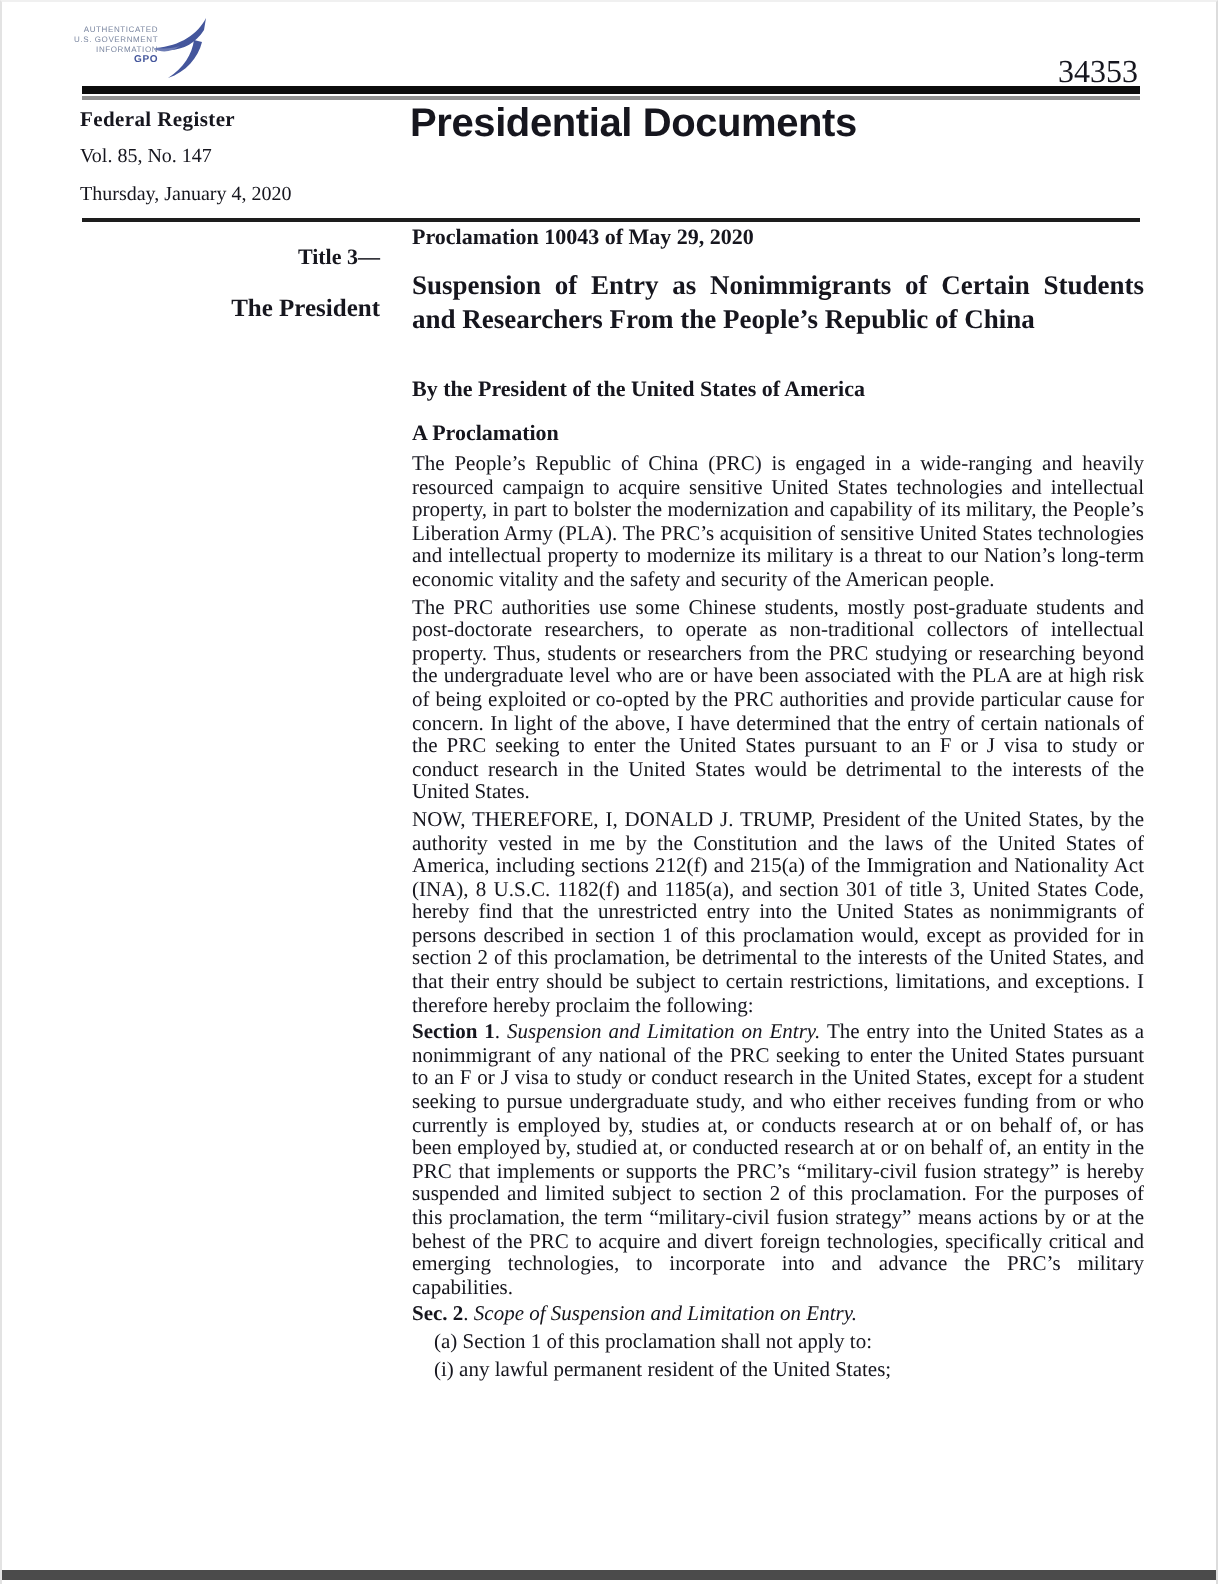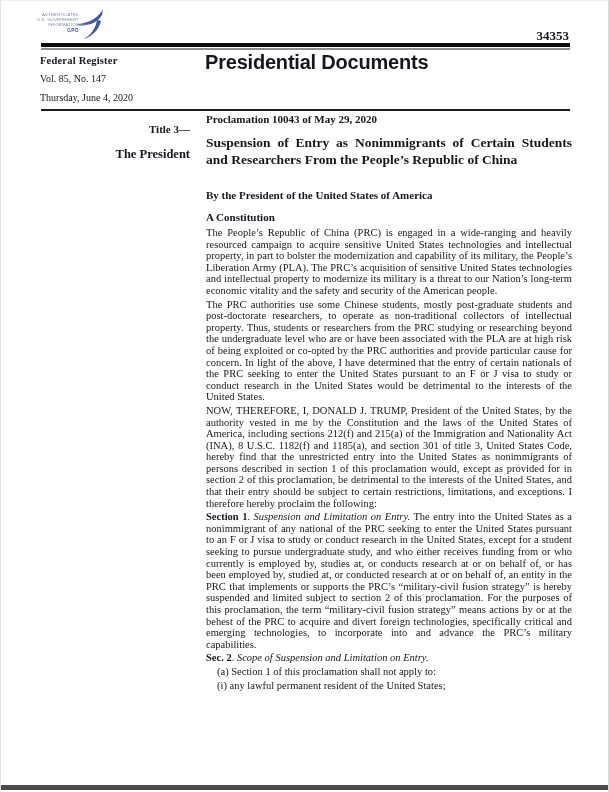--- a/index.html
+++ b/index.html
@@ -15,21 +15,21 @@
     border-right:1px solid #dcdcdc;
     border-top:1px solid #f0f0f0;
   }
   
   .gpo-logo { position:absolute; left:36px; top:7px; display:flex; align-items:flex-start; }
   .gpo-text { text-align:right; font-family:"Liberation Sans", sans-serif;
               font-size:4px; line-height:5px; color:#7a86a0; letter-spacing:.3px; padding-top:4px; }
   .gpo-abbr { color:#44569c; font-weight:bold; font-size:5px; margin-top:1px; }
   .gpo-swoosh { margin-left:-4px; }
   
-  .page-number { position:absolute; top:27px; right:39px; font-weight:bold; font-size:13px; }
+  .page-number { position:absolute; top:27px; right:39px; font-weight:normal; font-size:16px; }
   .rule-thick { position:absolute; left:40px; right:38px; top:42px; height:3.5px; background:#0c0c0c; }
   .rule-thin  { position:absolute; left:40px; right:38px; top:47px; height:1.5px; background:#8f8f8f; }
   .masthead-left { position:absolute; left:39px; top:54px; font-size:10px; }
   .masthead-pub { font-weight:bold; font-size:10.5px; letter-spacing:.2px; }
   .masthead-vol { margin-top:7px; }
   .masthead-date { margin-top:8px; }
   .section-heading { position:absolute; left:204px; top:50px;
     font-family:"Liberation Sans", sans-serif; font-weight:bold; font-size:20px; letter-spacing:-.2px;text-align:center; }
   .rule-header-bottom { position:absolute; left:40px; right:38px; top:108px; height:2px; background:#1d1d1d; }
   
@@ -69,36 +69,36 @@
     </svg>
   </div>
 
   <div class="page-number">34353</div>
   <div class="rule-thick"></div>
   <div class="rule-thin"></div>
 
   <div class="masthead-left">
     <div class="masthead-pub">Federal Register</div>
     <div class="masthead-vol">Vol. 85, No. 147</div>
-    <div class="masthead-date">Thursday, June 4, 2020</div>
+    <div class="masthead-date">Thursday, January 4, 2020</div>
   </div>
 
   <div class="section-heading">Presidential Documents</div>
   <div class="rule-header-bottom"></div>
 
   <div class="sidebar">
     <div class="sidebar-title">Title 3—</div>
     <div class="sidebar-president">The President</div>
   </div>
 
   <div class="doc-col">
     <div class="proc-number">Proclamation 10043 of May 29, 2020</div>
     <div class="doc-title">Suspension of Entry as Nonimmigrants of Certain Students and Researchers From the People’s Republic of China</div>
     <div class="byline">By the President of the United States of America</div>
-    <div class="subheading">A Constitution</div>
+    <div class="subheading">A Proclamation</div>
 
     <div class="body-text">
       <p>The People’s Republic of China (PRC) is engaged in a wide-ranging and heavily resourced campaign to acquire sensitive United States technologies and intellectual property, in part to bolster the modernization and capability of its military, the People’s Liberation Army (PLA). The PRC’s acquisition of sensitive United States technologies and intellectual property to modernize its military is a threat to our Nation’s long-term economic vitality and the safety and security of the American people.</p>
       <p>The PRC authorities use some Chinese students, mostly post-graduate students and post-doctorate researchers, to operate as non-traditional collectors of intellectual property. Thus, students or researchers from the PRC studying or researching beyond the undergraduate level who are or have been associated with the PLA are at high risk of being exploited or co-opted by the PRC authorities and provide particular cause for concern. In light of the above, I have determined that the entry of certain nationals of the PRC seeking to enter the United States pursuant to an F or J visa to study or conduct research in the United States would be detrimental to the interests of the United States.</p>
       <p>NOW, THEREFORE, I, DONALD J. TRUMP, President of the United States, by the authority vested in me by the Constitution and the laws of the United States of America, including sections 212(f) and 215(a) of the Immigration and Nationality Act (INA), 8 U.S.C. 1182(f) and 1185(a), and section 301 of title 3, United States Code, hereby find that the unrestricted entry into the United States as nonimmigrants of persons described in section 1 of this proclamation would, except as provided for in section 2 of this proclamation, be detrimental to the interests of the United States, and that their entry should be subject to certain restrictions, limitations, and exceptions. I therefore hereby proclaim the following:</p>
 
       <p><span class="lbl">Section 1</span><span>. </span><span class="ital">Suspension and Limitation on Entry.</span><span> The entry into the United States as a nonimmigrant of any national of the PRC seeking to enter the United States pursuant to an F or J visa to study or conduct research in the United States, except for a student seeking to pursue undergraduate study, and who either receives funding from or who currently is employed by, studies at, or conducts research at or on behalf of, or has been employed by, studied at, or conducted research at or on behalf of, an entity in the PRC that implements or supports the PRC’s “military-civil fusion strategy” is hereby suspended and limited subject to section 2 of this proclamation. For the purposes of this proclamation, the term “military-civil fusion strategy” means actions by or at the behest of the PRC to acquire and divert foreign technologies, specifically critical and emerging technologies, to incorporate into and advance the PRC’s military capabilities.</span></p>
 
       <p><span class="lbl">Sec. 2</span><span>. </span><span class="ital">Scope of Suspension and Limitation on Entry.</span></p>
 

